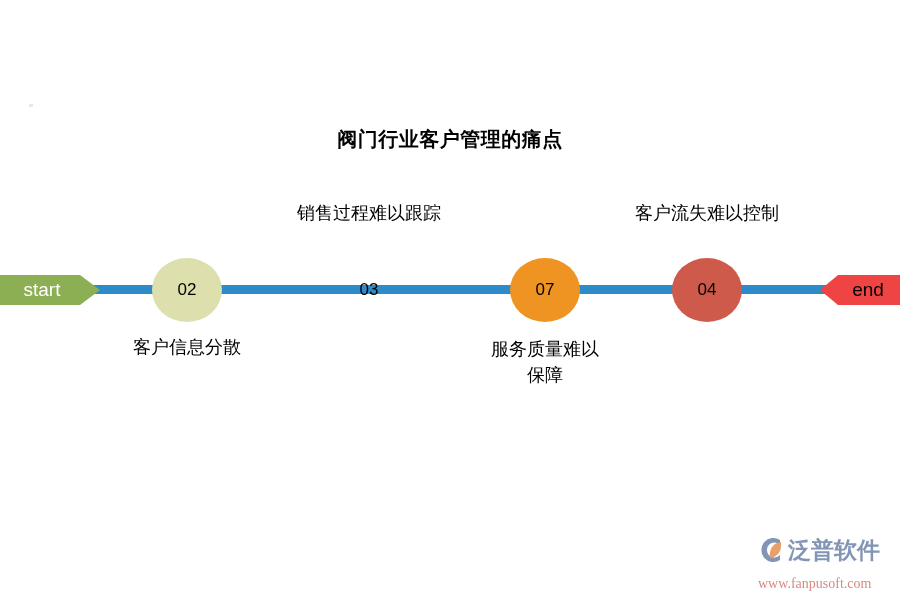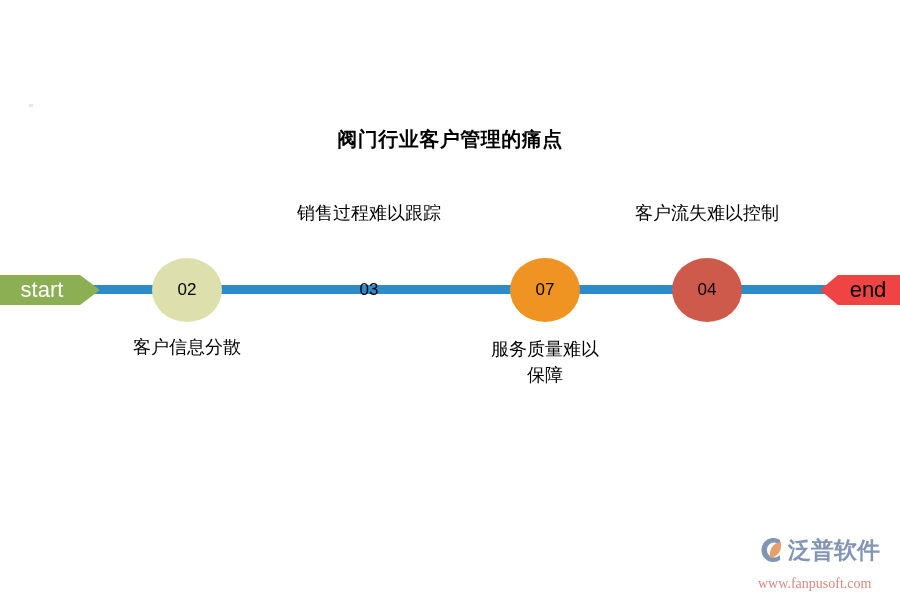--- a/index.html
+++ b/index.html
@@ -43,21 +43,21 @@
     width: 745px;
     height: 9px;
     background: #2E8BC9;
   }
 
   
   .chip {
     position: absolute;
     height: 30px;
     line-height: 30px;
-    font-size: 22px;
+    font-size: 19px;
     text-align: center;
   }
   .chip-start {
     left: 0px;
     top: 275px;
     width: 100px;
     background: #8BAF52;
     color: #ffffff;
     clip-path: polygon(0 0, 80px 0, 100px 50%, 80px 100%, 0 100%);
     padding-right: 14px;

